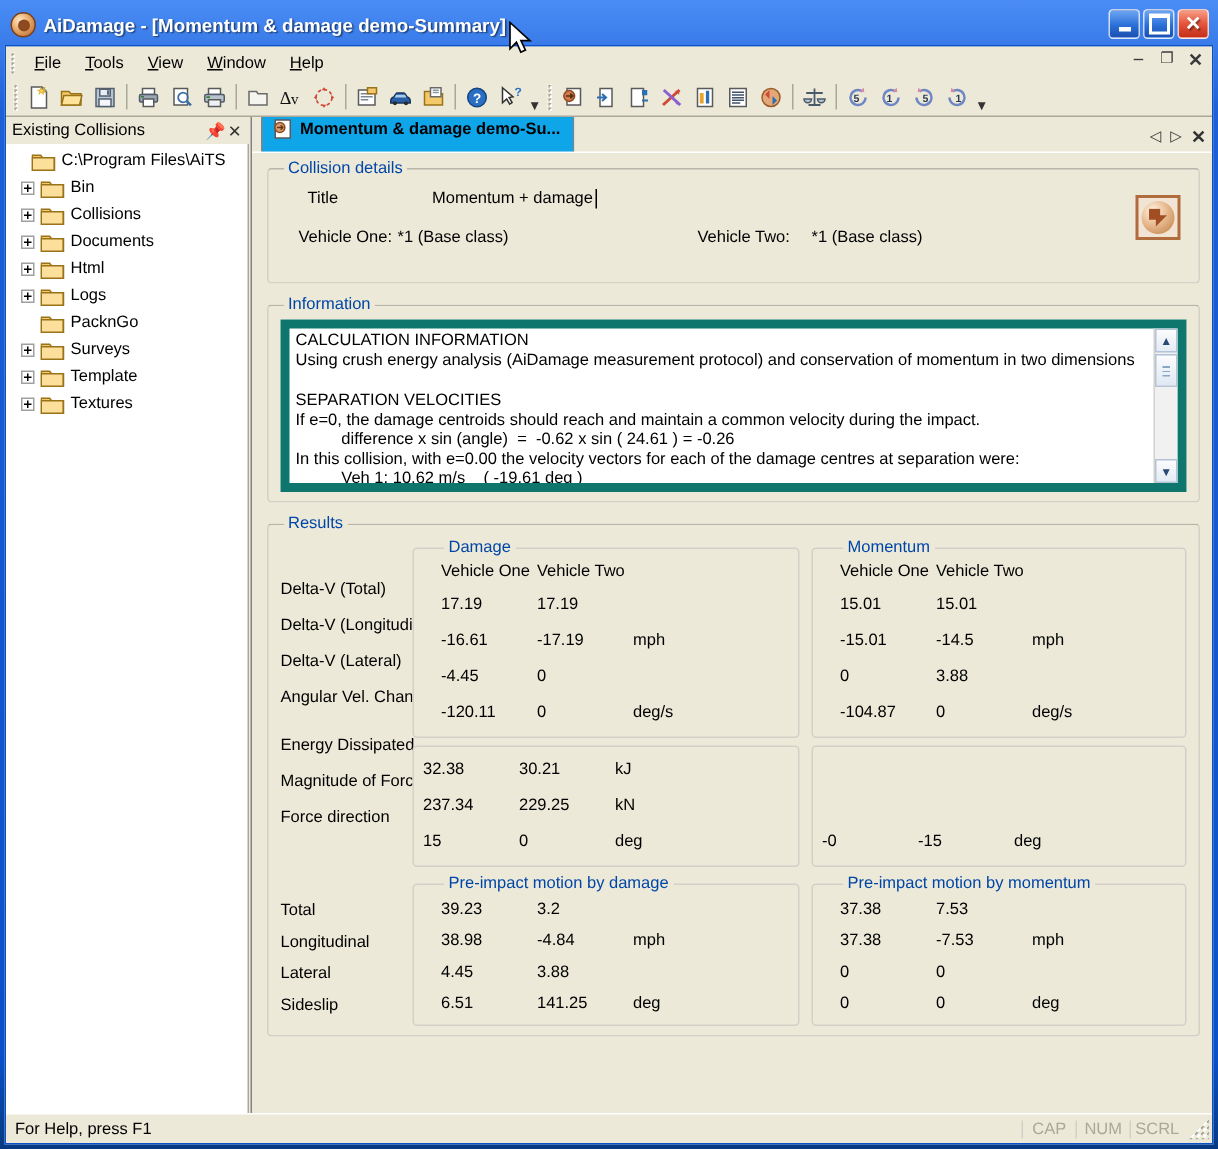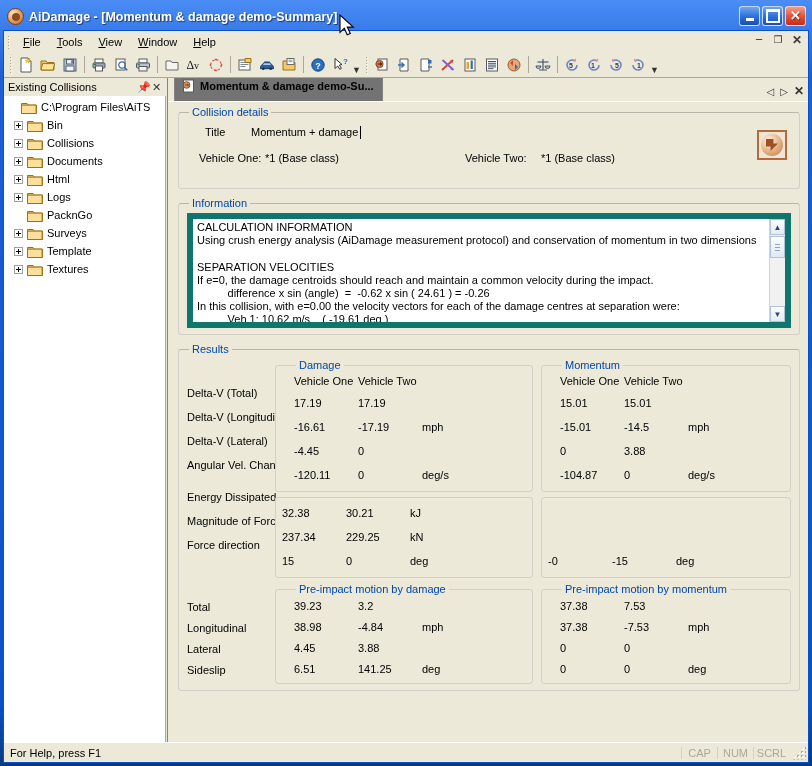--- a/index.html
+++ b/index.html
@@ -168,21 +168,21 @@
     border-left: 1px solid #848284;
     overflow: hidden;
   }
   #tabstrip {
     height: 24px; background: #ece9d8; display: flex; align-items: flex-end;
     padding-left: 6px; position: relative; flex: 0 0 auto;
     border-bottom: 1px solid #fff;
   }
   #tab {
     height: 32px; display: flex; align-items: center;
-    background: #737373;
+    background: #0ea5e9;
     border: 1px solid #848284; border-bottom: none;
     border-radius: 4px 4px 0 0;
     padding: 0 8px 0 6px;
     font-size: 11px; font-weight: bold; color: #000;
     white-space: nowrap;
   }
   #tab .doc-icon { width: 15px; height: 14px; margin-right: 4px; flex: 0 0 auto; }
   #tabnav {
     position: absolute; right: 4px; bottom: 3px;
     display: flex; align-items: center; gap: 6px;
@@ -205,21 +205,21 @@
   }
   fieldset.gb > legend {
     color: #0046a8; font-size: 11px; padding: 0 3px; margin-left: 2px;
   }
 
   
   #collision-body { position: relative; height: 58px; }
   .fld-label { font-size: 11px; color: #000; }
   #title-row { display: flex; align-items: baseline; padding: 4px 0 0 18px; }
   #title-row .lbl { width: 46px; }
-  #title-val { position: relative; }
+  #title-val { position: relative; margin-left: 37px; }
   #title-val::after {
     content:""; position: absolute; right: -3px; top: 0px; width: 1px; height: 13px; background:#000;
   }
   #veh-row { display: flex; padding: 14px 0 0 12px; font-size: 11px; }
   #veh-row .v1lbl { width: 66px; }
   #veh-row .v1val { width: 200px; }
   #veh-row .v2lbl { width: 76px; }
   #collision-icon {
     position: absolute; right: 4px; top: 8px;
     width: 30px; height: 30px;

